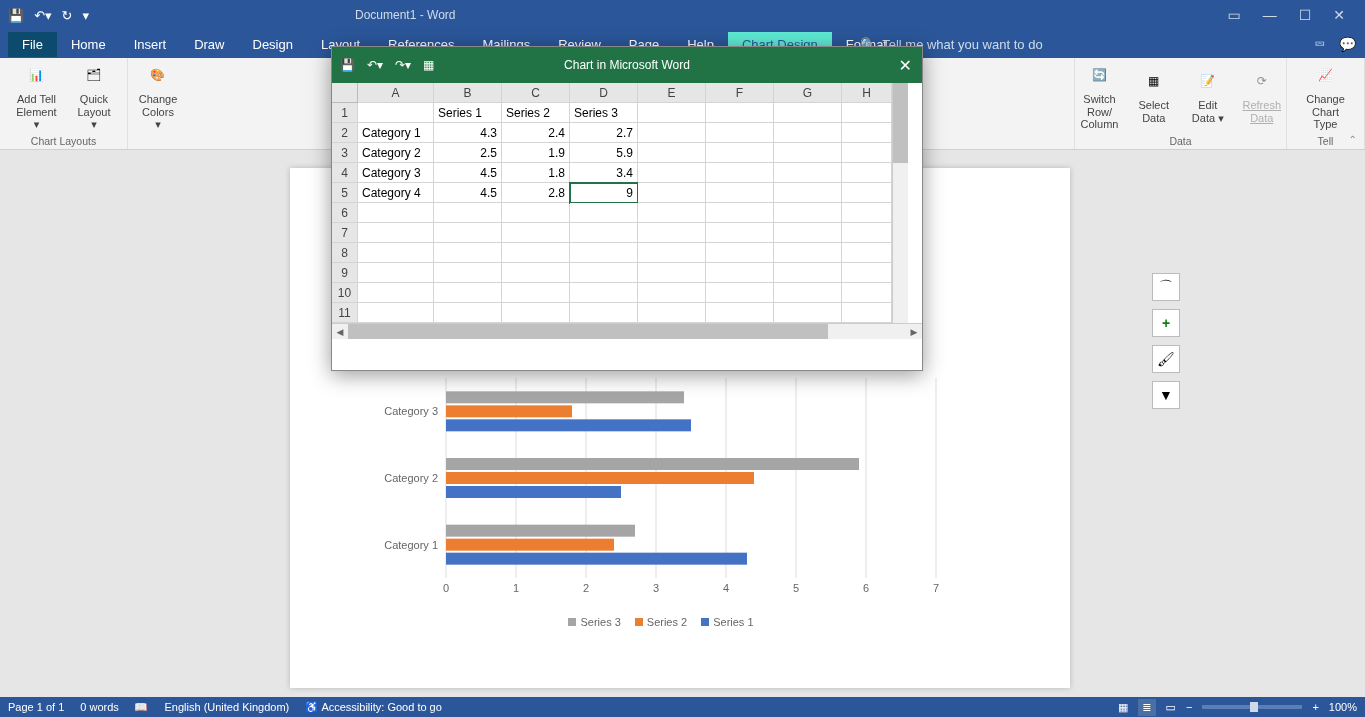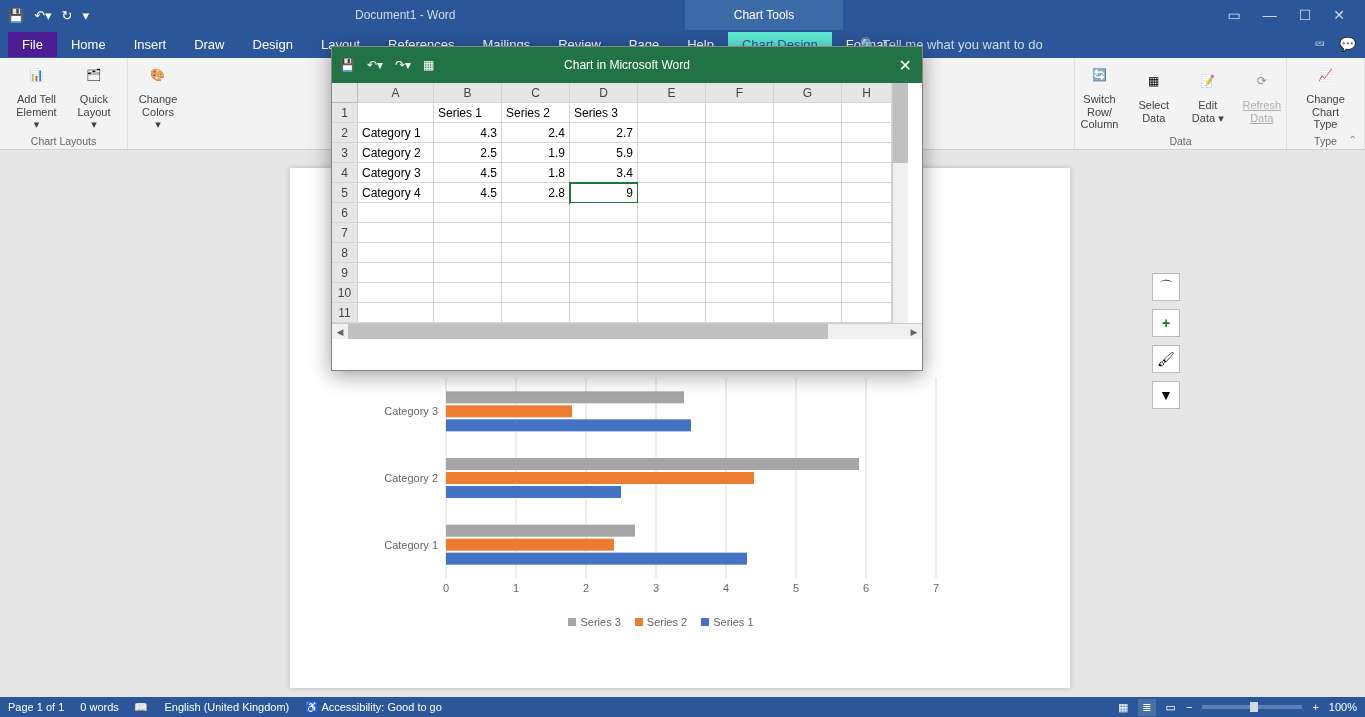--- a/index.html
+++ b/index.html
@@ -5,21 +5,21 @@
 *{box-sizing:border-box;margin:0;padding:0;font-family:"Segoe UI",Arial,sans-serif;}
 body{background:#e6e6e6;width:1365px;height:717px;overflow:hidden;position:relative;font-size:12px;}
 .titlebar{background:#2b579a;height:30px;display:flex;align-items:center;color:#fff;position:relative;}
 .qat{display:flex;gap:10px;padding:0 8px;}
 .qat-btn{color:#fff;font-size:13px;}
 .doc-title{position:absolute;left:355px;font-size:12px;color:#d0dce9;}
 .chart-tools{position:absolute;left:685px;top:0;height:30px;width:158px;background:#3b6aa6;display:flex;align-items:center;justify-content:center;font-size:12px;color:#fff;}
 .win-btns{position:absolute;right:0;display:flex;gap:22px;padding:0 20px;color:#cfdae8;}
 .win-btns span{font-size:14px;}
 .menubar{background:#2b579a;height:28px;display:flex;align-items:center;padding-left:8px;position:relative;}
-.fileTab{background:#4c1d95;color:#fff;padding:5px 14px;font-size:13px;}
+.fileTab{background:#0c4a6e;color:#fff;padding:5px 14px;font-size:13px;}
 .tab{color:#fff;padding:5px 14px;font-size:13px;}
 .tab.active{background:#5eead4;color:#2b579a;}
 .tellme{position:absolute;left:860px;color:#d0dce9;display:flex;align-items:center;gap:6px;font-size:13px;}
 .menubar-icons{position:absolute;right:8px;display:flex;gap:14px;color:#cfdae8;font-size:14px;}
 .ribbon{background:#f3f3f3;height:92px;border-bottom:1px solid #d0d0d0;display:flex;position:relative;}
 .rgroup{border-right:1px solid #e0e0e0;display:flex;flex-direction:column;align-items:center;justify-content:flex-end;padding:4px 8px 2px;}
 .rgroup .buttons{display:flex;gap:4px;flex:1;align-items:center;}
 .rgroup .lbl{font-size:10.5px;color:#666;padding-top:2px;}
 .ribbtn{display:flex;flex-direction:column;align-items:center;justify-content:center;padding:2px 6px;gap:2px;min-width:50px;}
 .ribbtn .ico{width:32px;height:32px;display:flex;align-items:center;justify-content:center;}
@@ -66,21 +66,20 @@
 <body>
 
 <div class="titlebar">
   <div class="qat">
     <span class="qat-btn">💾</span>
     <span class="qat-btn">↶▾</span>
     <span class="qat-btn">↻</span>
     <span class="qat-btn">▾</span>
   </div>
   <div class="doc-title">Document1 - Word</div>
-  <div class="chart-tools">Chart Tools</div>
   <div class="win-btns">
     <span>▭</span>
     <span>―</span>
     <span>☐</span>
     <span>✕</span>
   </div>
 </div>
 
 <div class="menubar">
   <div class="fileTab">File</div>
@@ -166,21 +165,21 @@
     <div class="lbl">Data</div>
   </div>
   <div class="rgroup" style="width:78px">
     <div class="buttons">
       <div class="ribbtn">
           <div class="ico">📈</div>
           <div class="txt" style="white-space:pre-line">Change
 Chart Type</div>
         </div>
     </div>
-    <div class="lbl">Type</div>
+    <div class="lbl">Tell</div>
   </div>
   <span class="collapse">⌃</span>
 </div>
 
 <div class="workspace">
   <div class="page">
     <div class="chart-container">
       <svg width="570" height="250" id="chartsvg">
           <line x1="70" y1="0" x2="70" y2="200" stroke="#ddd"></line>
           <text x="70" y="214" font-size="11" fill="#666" text-anchor="middle">0</text>

